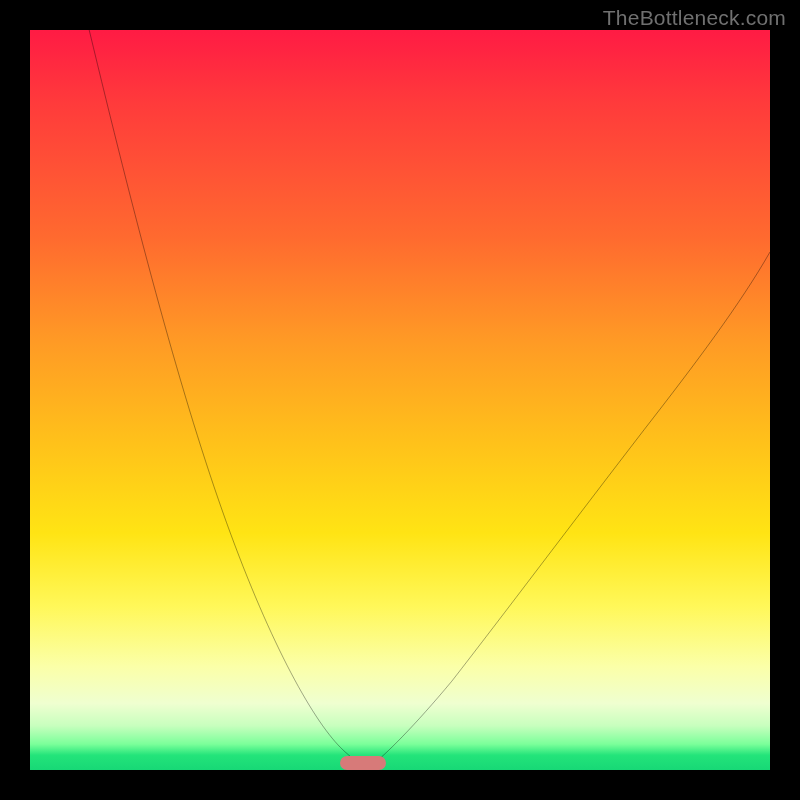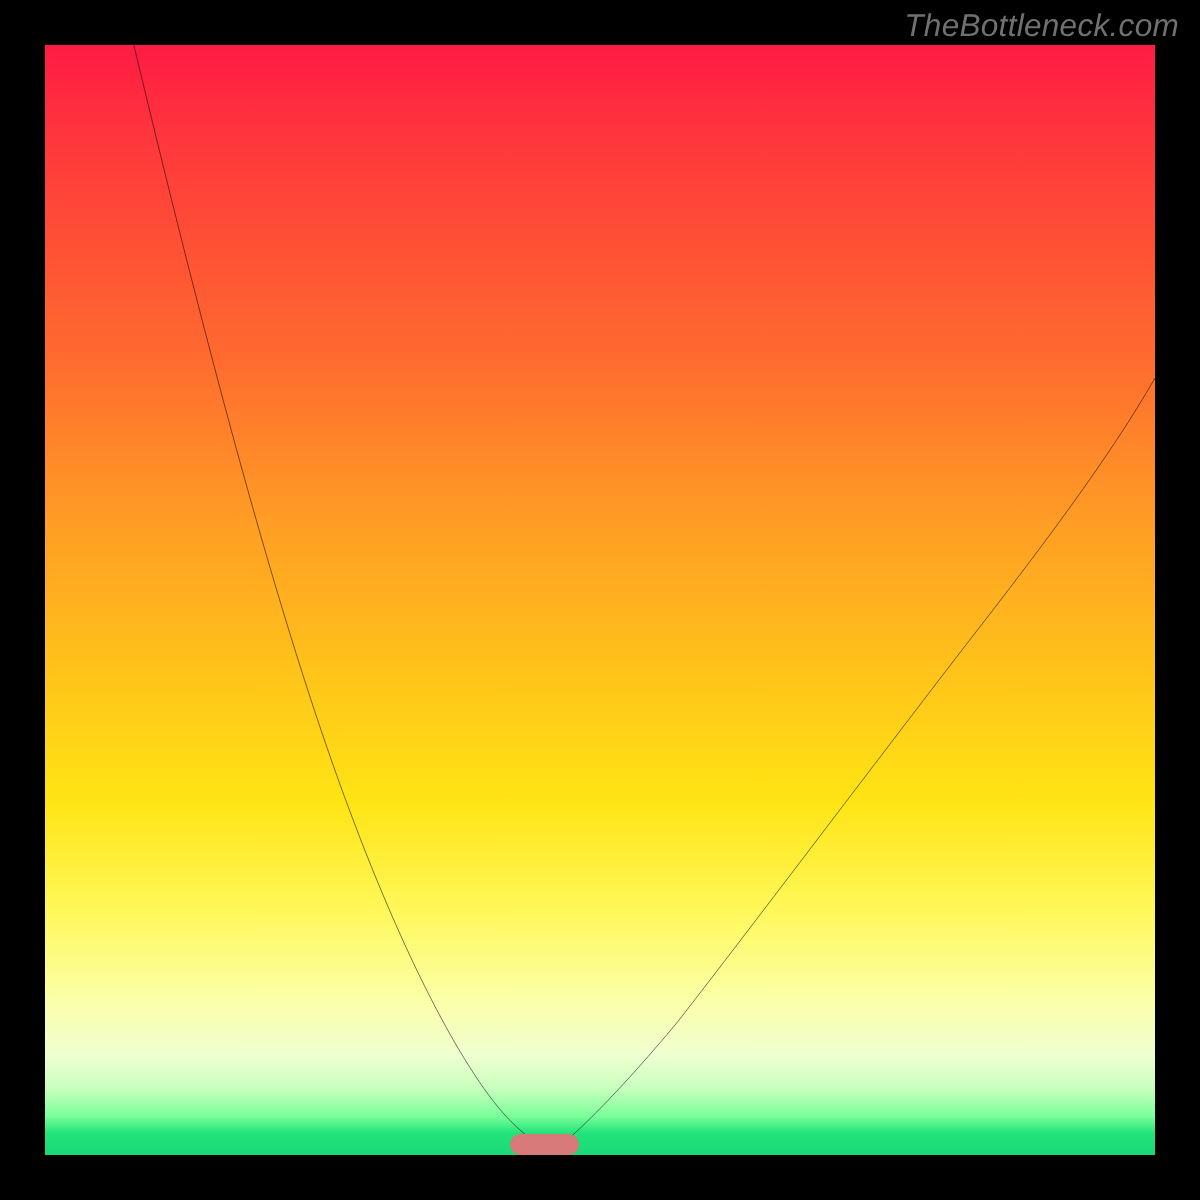--- a/index.html
+++ b/index.html
@@ -9,21 +9,20 @@
     height: 800px;
     overflow: hidden;
     background: #000;
     font-family: Arial, Helvetica, sans-serif;
   }
   .frame {
     position: relative;
     width: 800px;
     height: 760px;
     background: #000;
-    font-style: italic;
   }
   .plot {
     position: absolute;
     left: 30px;
     top: 30px;
     width: 740px;
     height: 740px;
     background: linear-gradient(
       to bottom,
       #ff1b44 0%,

